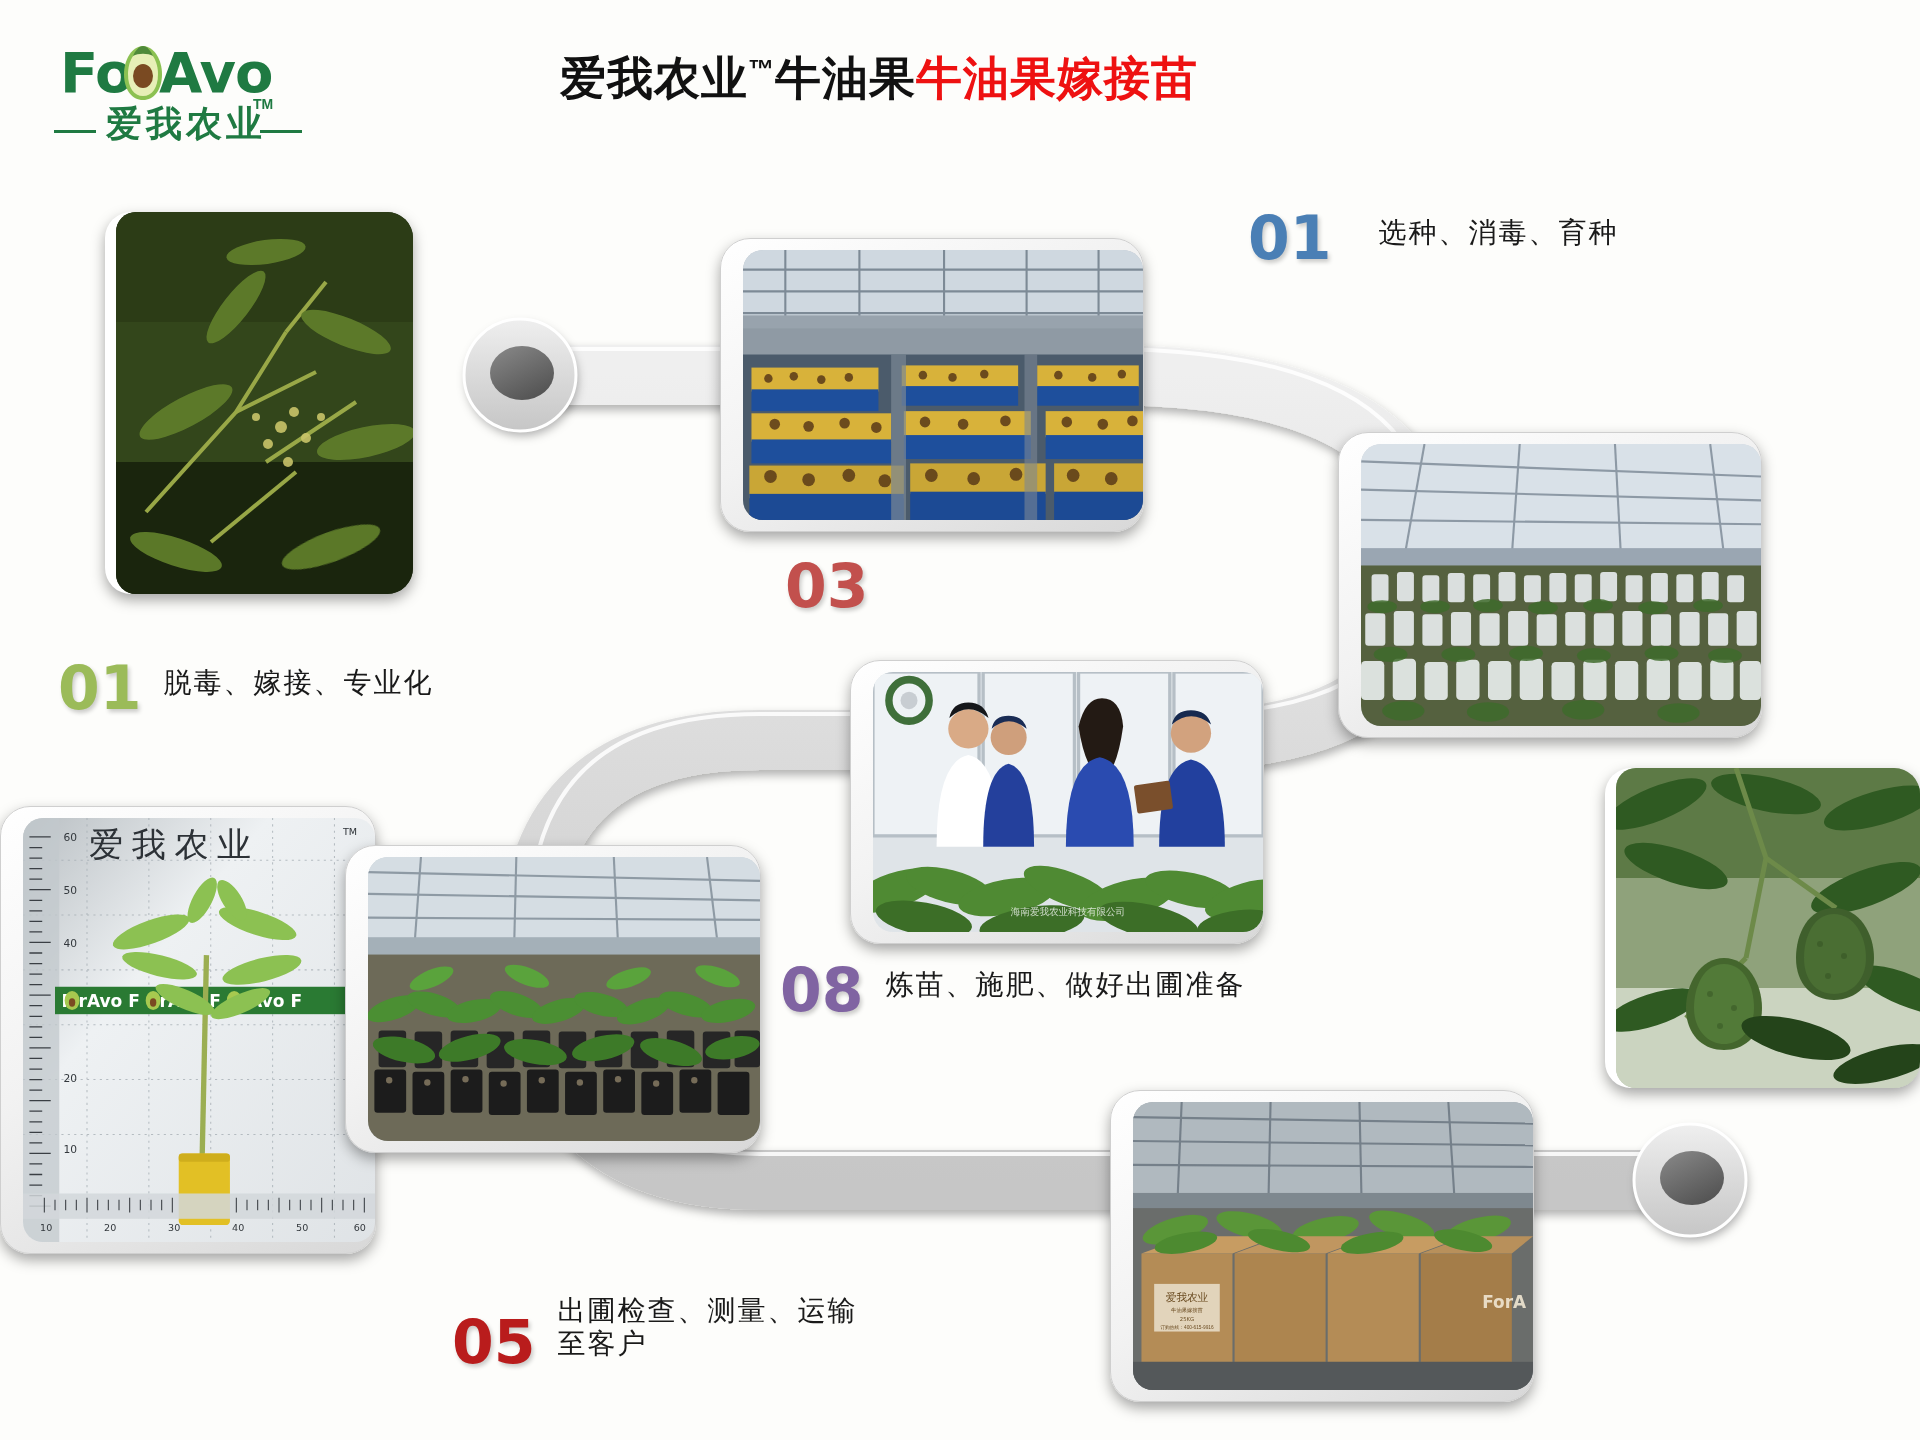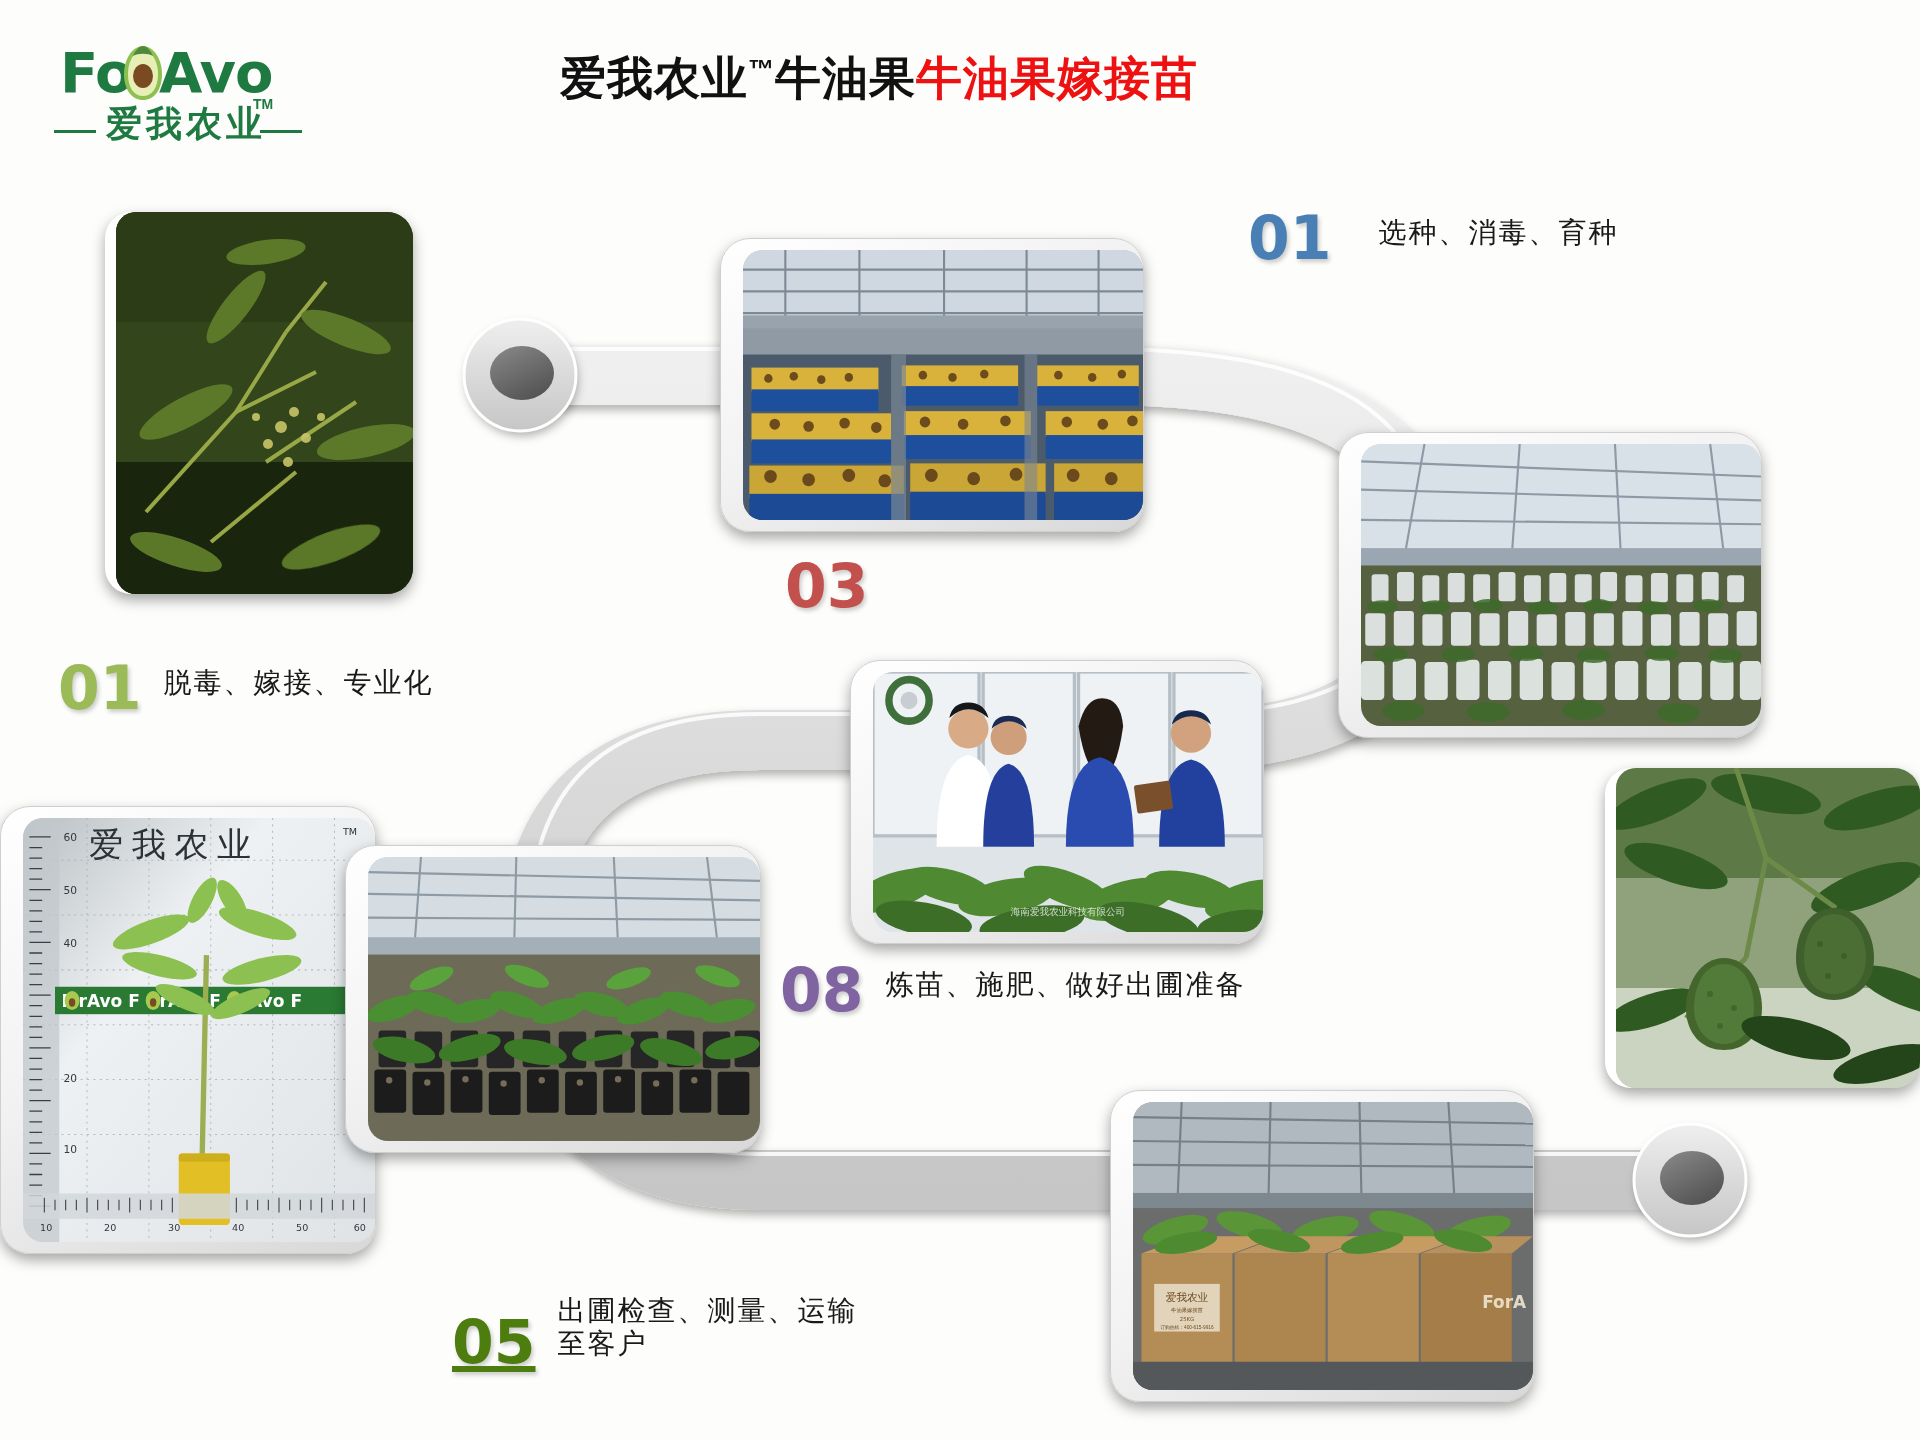--- a/index.html
+++ b/index.html
@@ -768,20 +768,20 @@
     <span class="num" style="color:#9bbb59;">01</span>
     <span class="txt">脱毒、嫁接、专业化</span>
   </div>
 
   <div class="step" style="left:780px;top:962px;">
     <span class="num" style="color:#8064a2;">08</span>
     <span class="txt">炼苗、施肥、做好出圃准备</span>
   </div>
 
   <div class="step" style="left:452px;top:1288px;">
-    <span class="num" style="color:#4d7c0f;padding-top:26px;text-decoration:underline;">05</span>
+    <span class="num" style="color:#b91c1c;padding-top:26px;">05</span>
     <span class="txt">
       <span>出圃检查、测量、运输</span>
       <span class="l2">至客户</span>
     </span>
   </div>
 
 </div>
 
 </body></html>

